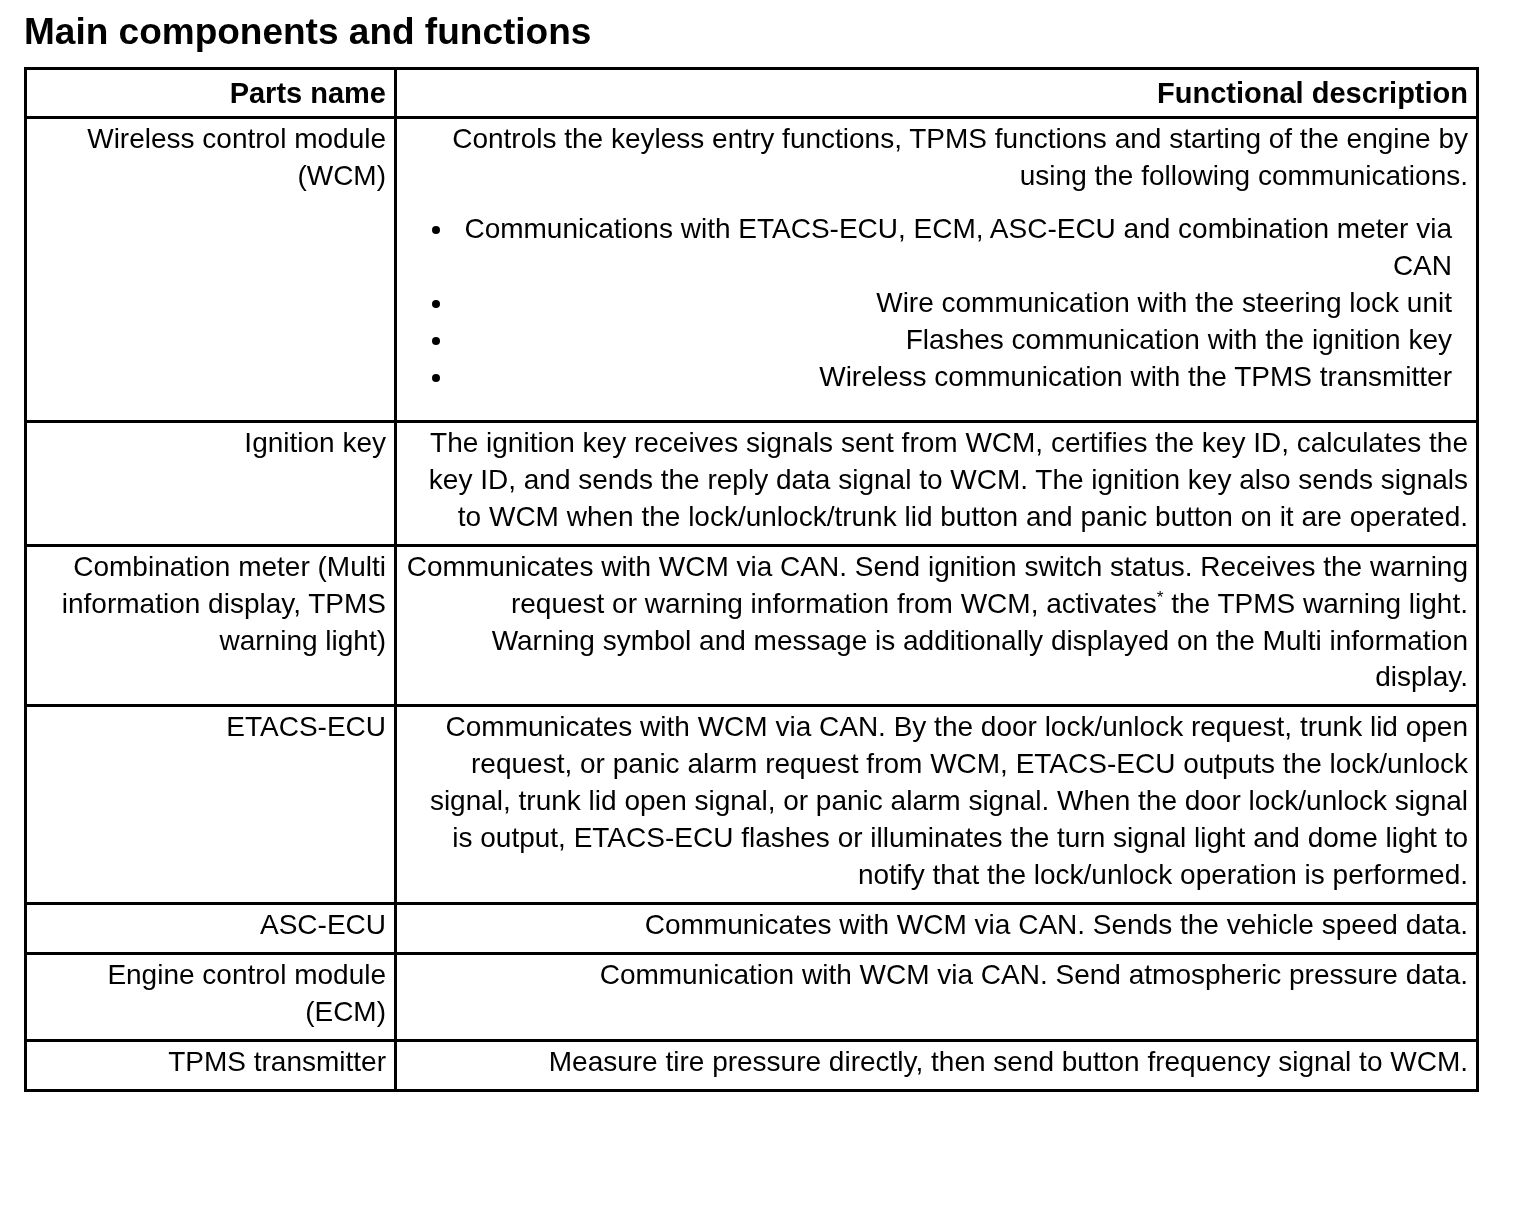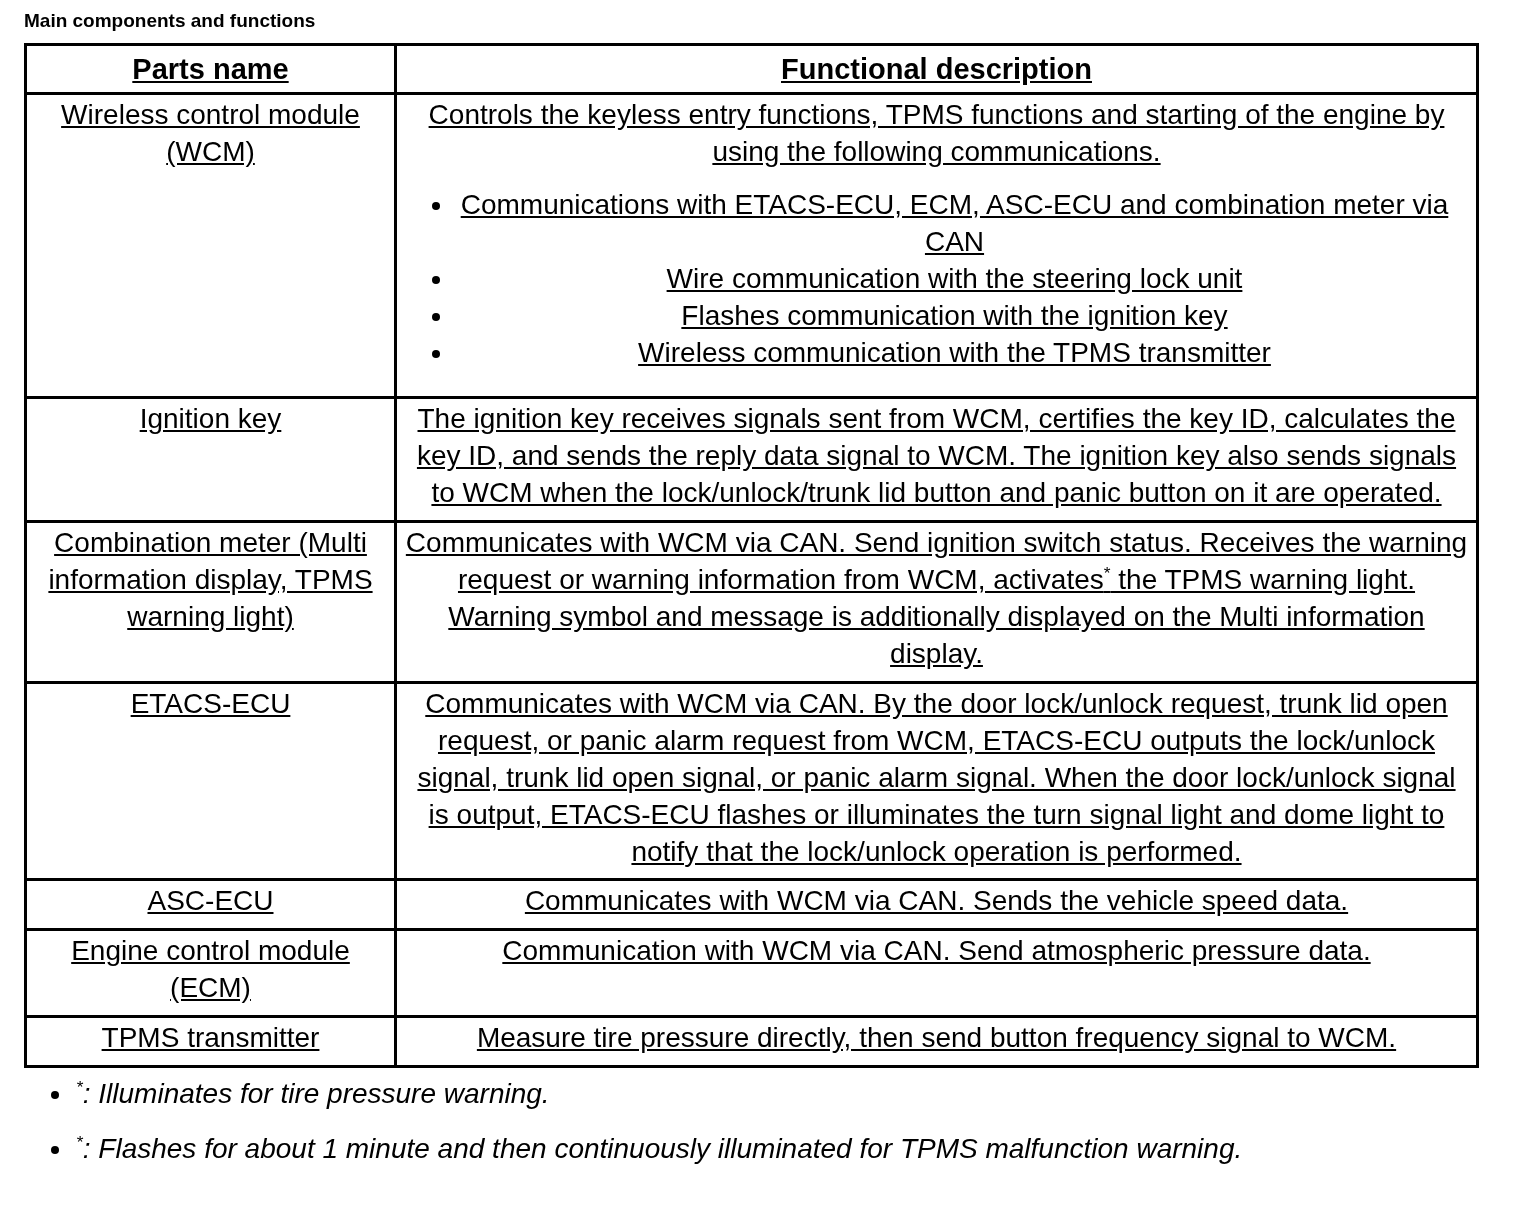--- a/index.html
+++ b/index.html
@@ -10,37 +10,36 @@
     font-family: "Liberation Sans", sans-serif;
     font-size: 28px;
     line-height: 1.32;
   }
   .page {
     width: 1472px;
     padding: 6px 0 0 24px;
     box-sizing: border-box;
   }
   .title {
-    font-size: 19px;
+    font-size: 37px;
     font-weight: bold;
     margin: 2px 0 10px 0;
   }
   table.components {
     border-collapse: collapse;
     table-layout: fixed;
     width: 1452px;
   }
   col.c1 { width: 370px; }
   col.c2 { width: 1082px; }
   th, td {
     border: 3px solid #000000;
     vertical-align: top;
-    text-align: center;
+    text-align: right;
     padding: 2px 8px 8px 8px;
-    text-decoration: underline;
   }
   th {
     font-size: 29px;
     font-weight: bold;
     padding-top: 4px;
     padding-bottom: 4px;
   }
   td.part { padding-right: 8px; }
   ul.desc-bullets {
     margin: 16px;
@@ -134,19 +133,15 @@
 
       <tr>
         <td class="part">TPMS transmitter</td>
         <td class="desc">Measure tire pressure directly, then send button frequency signal to WCM.</td>
       </tr>
 
     </tbody>
   </table>
 
   <div class="note">
-    <ul class="note-list">
-      <li><sup class="ast">*</sup><span>: Illuminates for tire pressure warning.</span></li>
-      <li><sup class="ast">*</sup><span>: Flashes for about 1 minute and then continuously illuminated for TPMS malfunction warning.</span></li>
-    </ul>
   </div>
 
 </div>
 
 </body></html>

